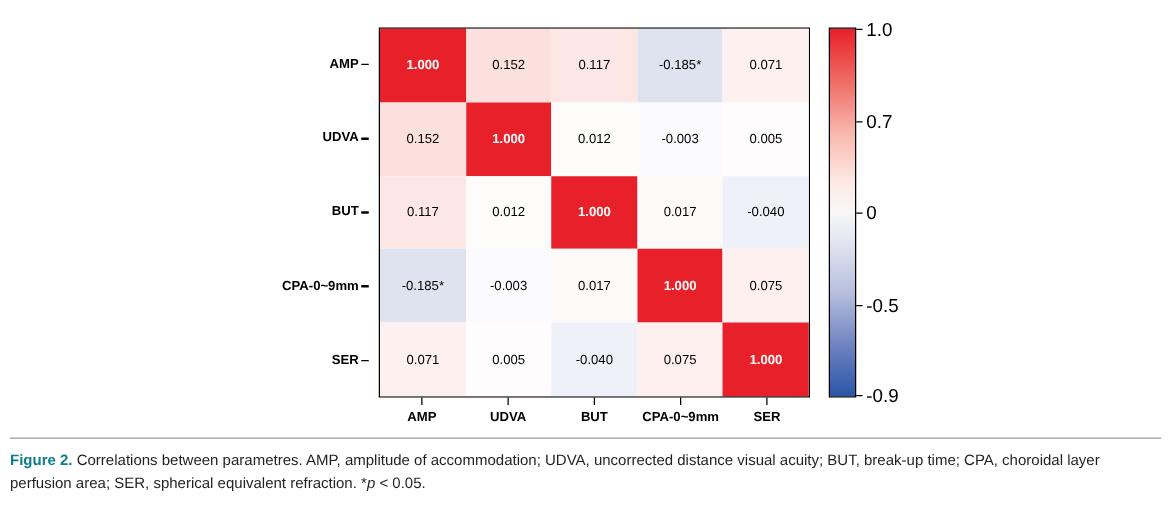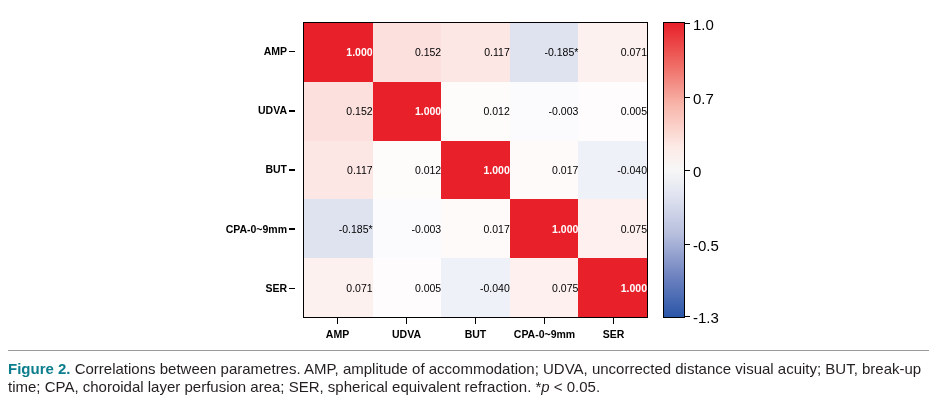--- a/index.html
+++ b/index.html
@@ -24,21 +24,21 @@
     width: 345px; height: 296px;
     border: 1.6px solid #000;
     box-sizing: border-box;
   }
   table.hm {
     border-collapse: collapse;
     width: 100%; height: 100%;
     table-layout: fixed;
   }
   table.hm td {
-    text-align: right;
+    text-align: center;
     vertical-align: middle;
     font-size: 10.5px;
     color: #000;
     padding: 0;
     border: 0;
     margin-left: 32px;
   }
   td.cell.diag {
     color: #ffffff;
     font-weight: bold;
@@ -122,21 +122,21 @@
   #caption-rule {
     position: absolute;
     left: 8px; top: 350px;
     width: 921px; height: 1px;
     background: #9a9a9a;
   }
   #caption {
     position: absolute;
     left: 8px; top: 360px;
     width: 921px;
-    font-size: 15px;
+    font-size: 12px;
     line-height: 17.5px;
     color: #231f20;
   }
   #caption .figlabel {
     color: #0b7d8c;
     font-weight: bold;
   }
   #caption .ital { font-style: italic; }
 </style>
 </head>
@@ -216,20 +216,20 @@
     <div id="colorbar" style="background: linear-gradient(to bottom, #e8202a 0%, #ef6a63 14%, #f8b6ab 28%, #fdeae6 42%, #f7f7f7 50%, #e2e5f1 58%, #b6bedd 72%, #6f83c0 86%, #2a56a8 100%);"></div>
     <div class="cb-tick" style="top:1px"></div>
     <div class="cb-tick" style="top:74.5px"></div>
     <div class="cb-tick" style="top:148px"></div>
     <div class="cb-tick" style="top:221.5px"></div>
     <div class="cb-tick" style="top:294px"></div>
     <div class="cb-lab" style="top:2px">1.0</div>
     <div class="cb-lab" style="top:75.5px">0.7</div>
     <div class="cb-lab" style="top:149px">0</div>
     <div class="cb-lab" style="top:222.5px">-0.5</div>
-    <div class="cb-lab" style="top:295px">-1.3</div>
+    <div class="cb-lab" style="top:295px">-0.9</div>
   </div>
 
 </div>
 
 <div id="caption-rule"></div>
 
 <div id="caption"><span class="figlabel">Figure 2.</span> <span>Correlations between parametres. AMP, amplitude of accommodation; UDVA, uncorrected distance visual acuity; BUT, break-up time; CPA, choroidal layer perfusion area; SER, spherical equivalent refraction. *</span><span class="ital">p</span><span> &lt; 0.05.</span></div>
 
 </body></html>

